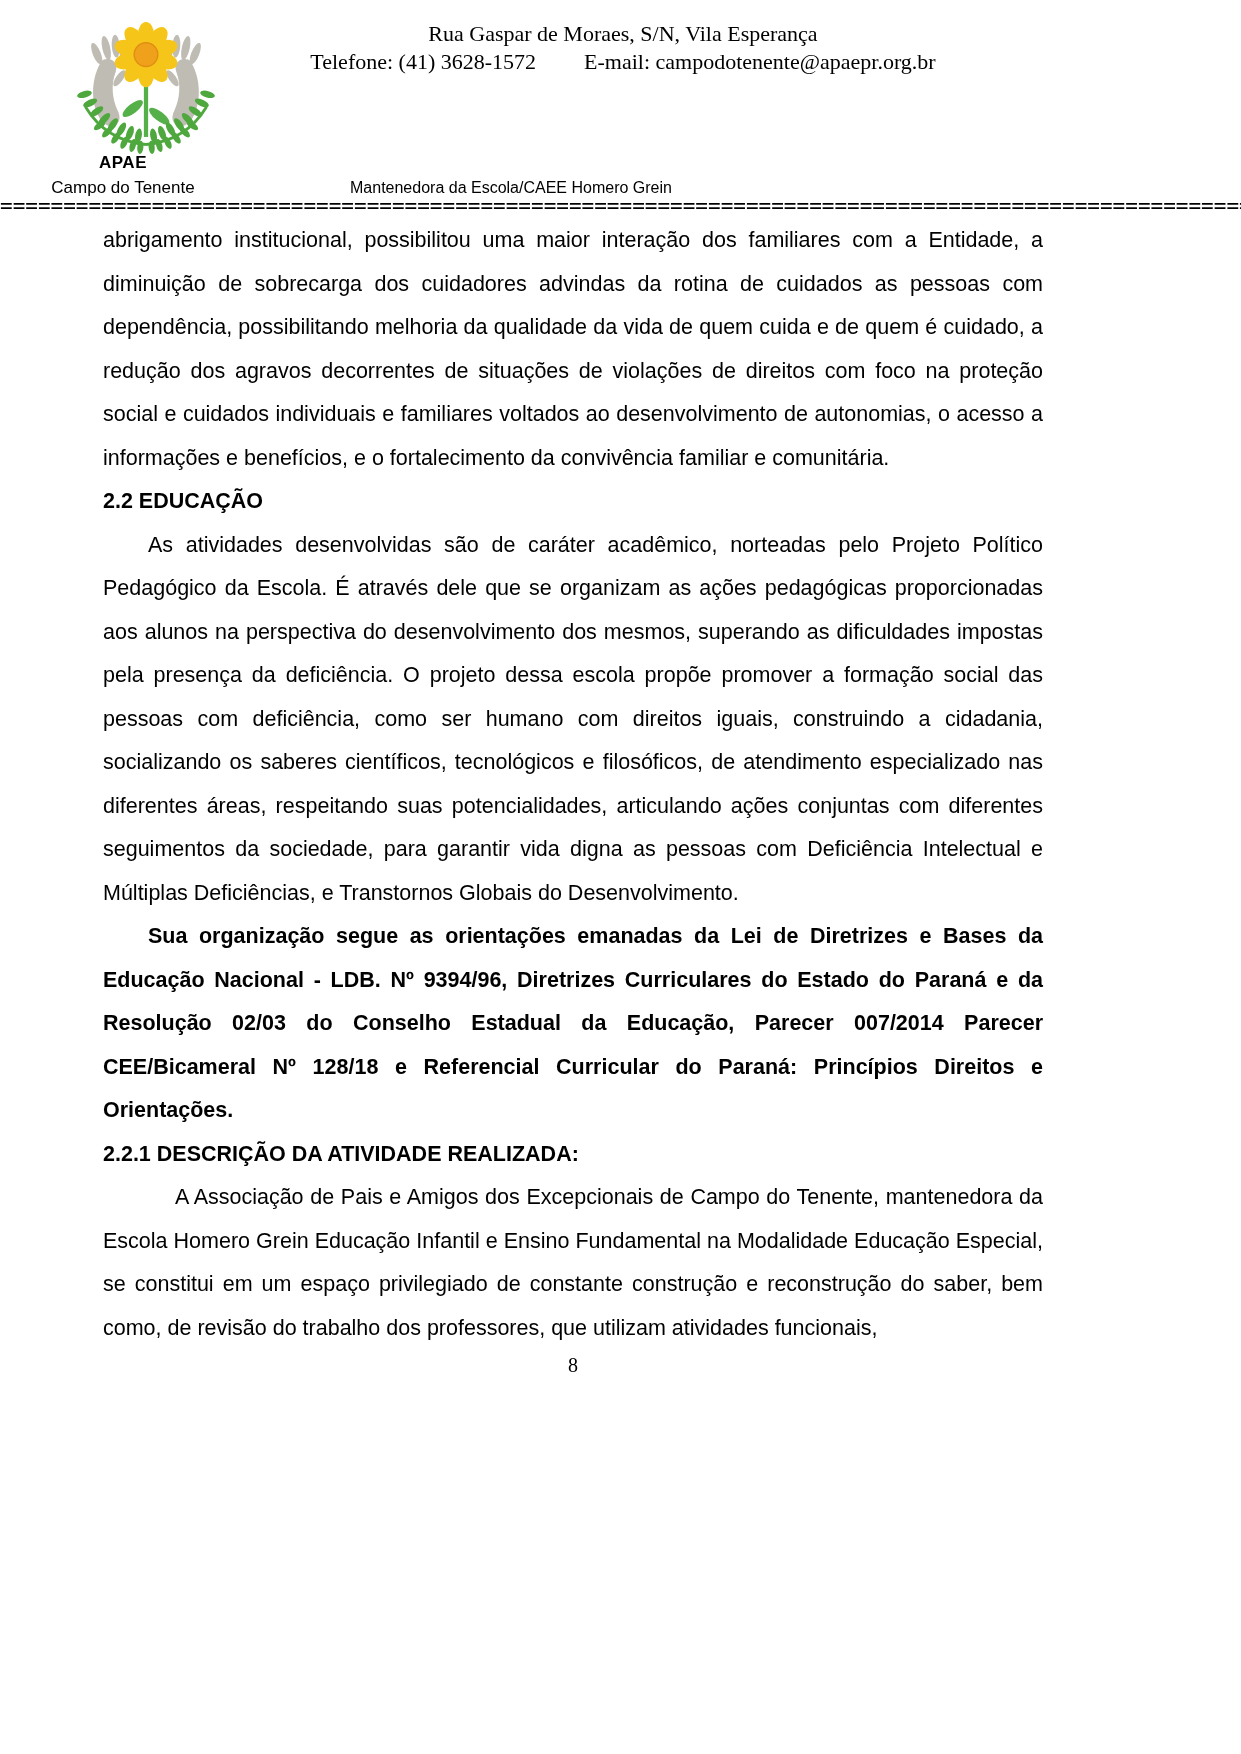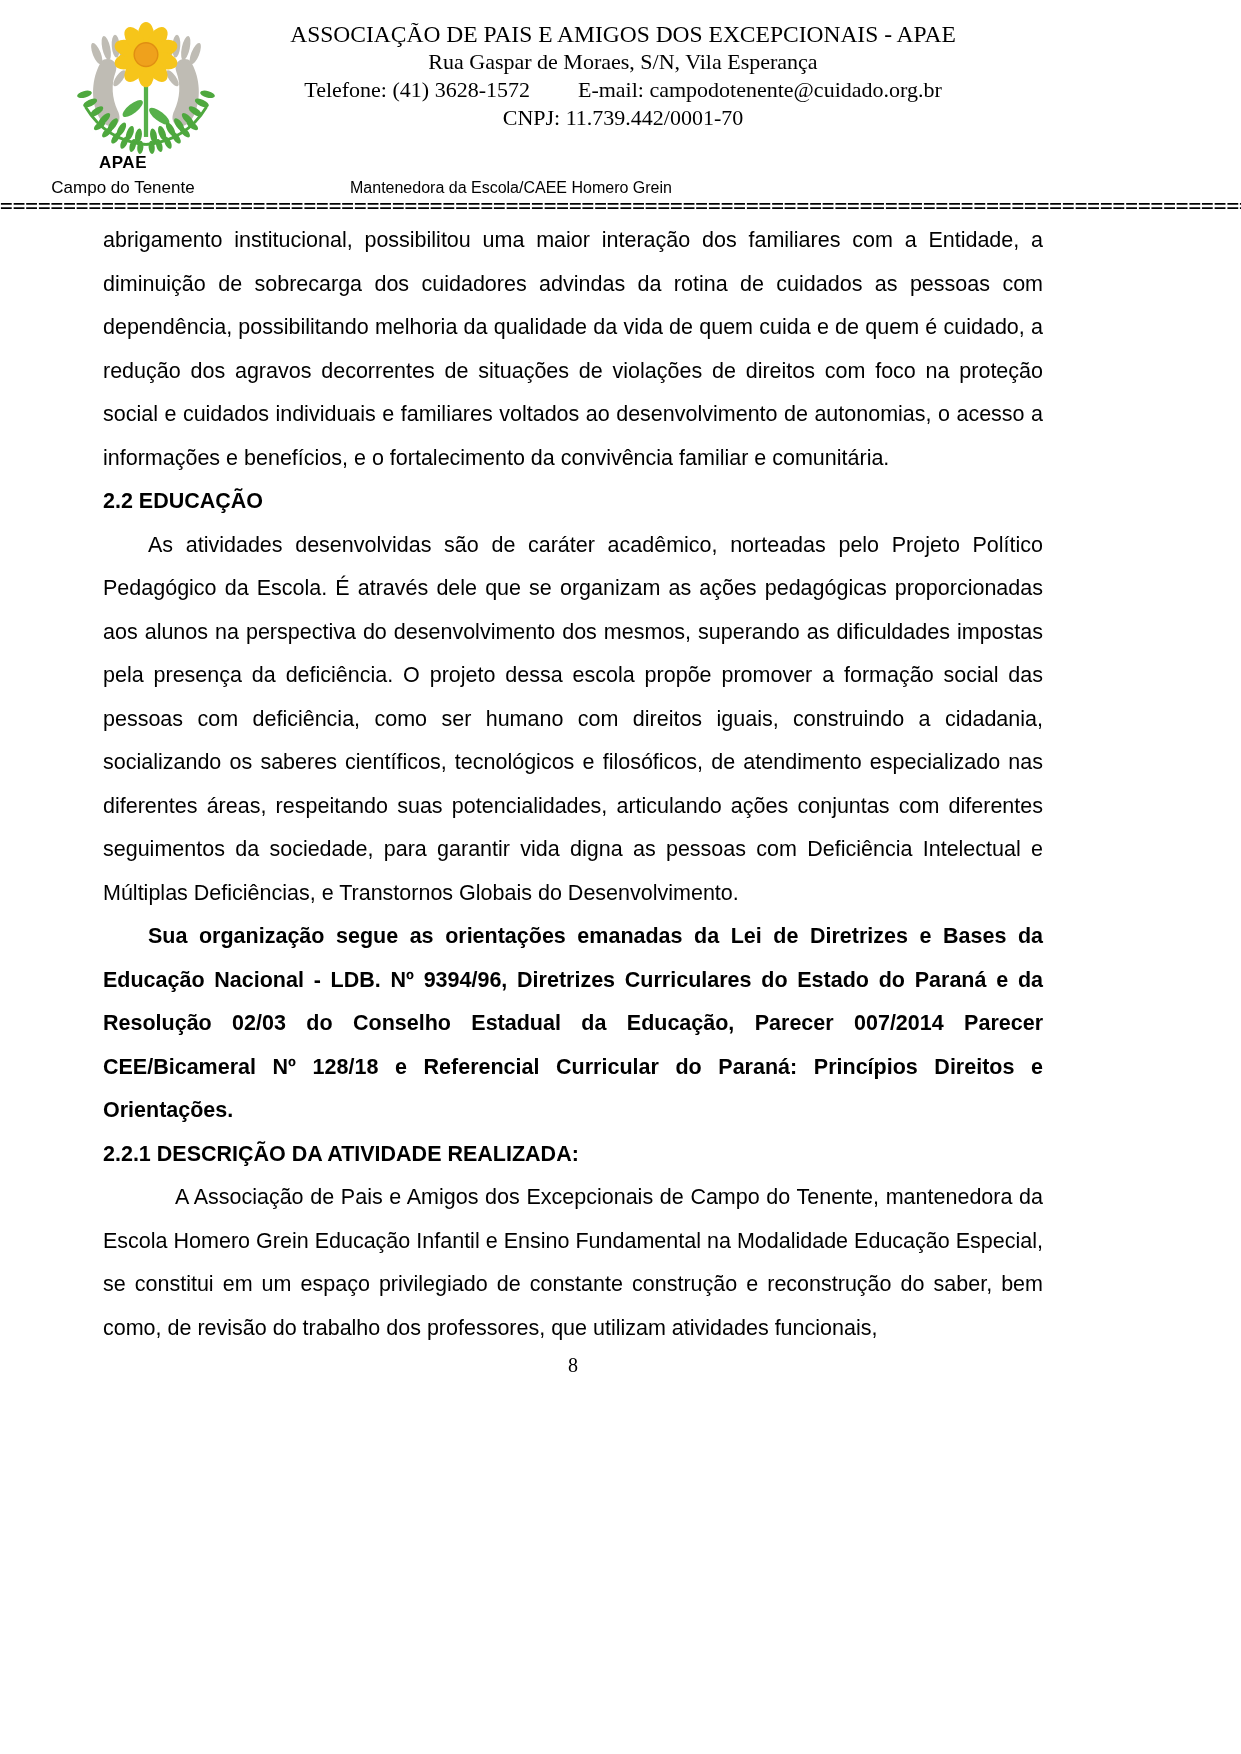--- a/index.html
+++ b/index.html
@@ -151,24 +151,22 @@
         </g>
       </svg>
     </div>
 
     <div class="logo-caption">
       <div class="apae">APAE</div>
       <div>Campo do Tenente</div>
     </div>
 
     <div class="header-text">
-      <div class="org">ASSOCIAÇÃO DE PAIS E AMIGOS DOS EXCEPCIONAIS - APAE</div>
       <div>Rua Gaspar de Moraes, S/N, Vila Esperança</div>
-      <div><span>Telefone: (41) 3628-1572</span><span class="hgap"></span><span>E-mail: campodotenente@cuidado.org.br</span></div>
-      <div>CNPJ: 11.739.442/0001-70</div>
+      <div><span>Telefone: (41) 3628-1572</span><span class="hgap"></span><span>E-mail: campodotenente@apaepr.org.br</span></div>
     </div>
 
     <div class="maintainer">Mantenedora da Escola/CAEE Homero Grein</div>
   </div>
 
   <div class="separator">============================================================================================================================================</div>
 
   <div class="content">
 
     <p class="p1">abrigamento institucional, possibilitou uma maior interação dos familiares com a Entidade, a diminuição de sobrecarga dos cuidadores advindas da rotina de cuidados as pessoas com dependência, possibilitando melhoria da qualidade da vida de quem cuida e de quem é cuidado, a redução dos agravos decorrentes de situações de violações de direitos com foco na proteção social e cuidados individuais e familiares voltados ao desenvolvimento de autonomias, o acesso a informações e benefícios, e o fortalecimento da convivência familiar e comunitária.</p>

